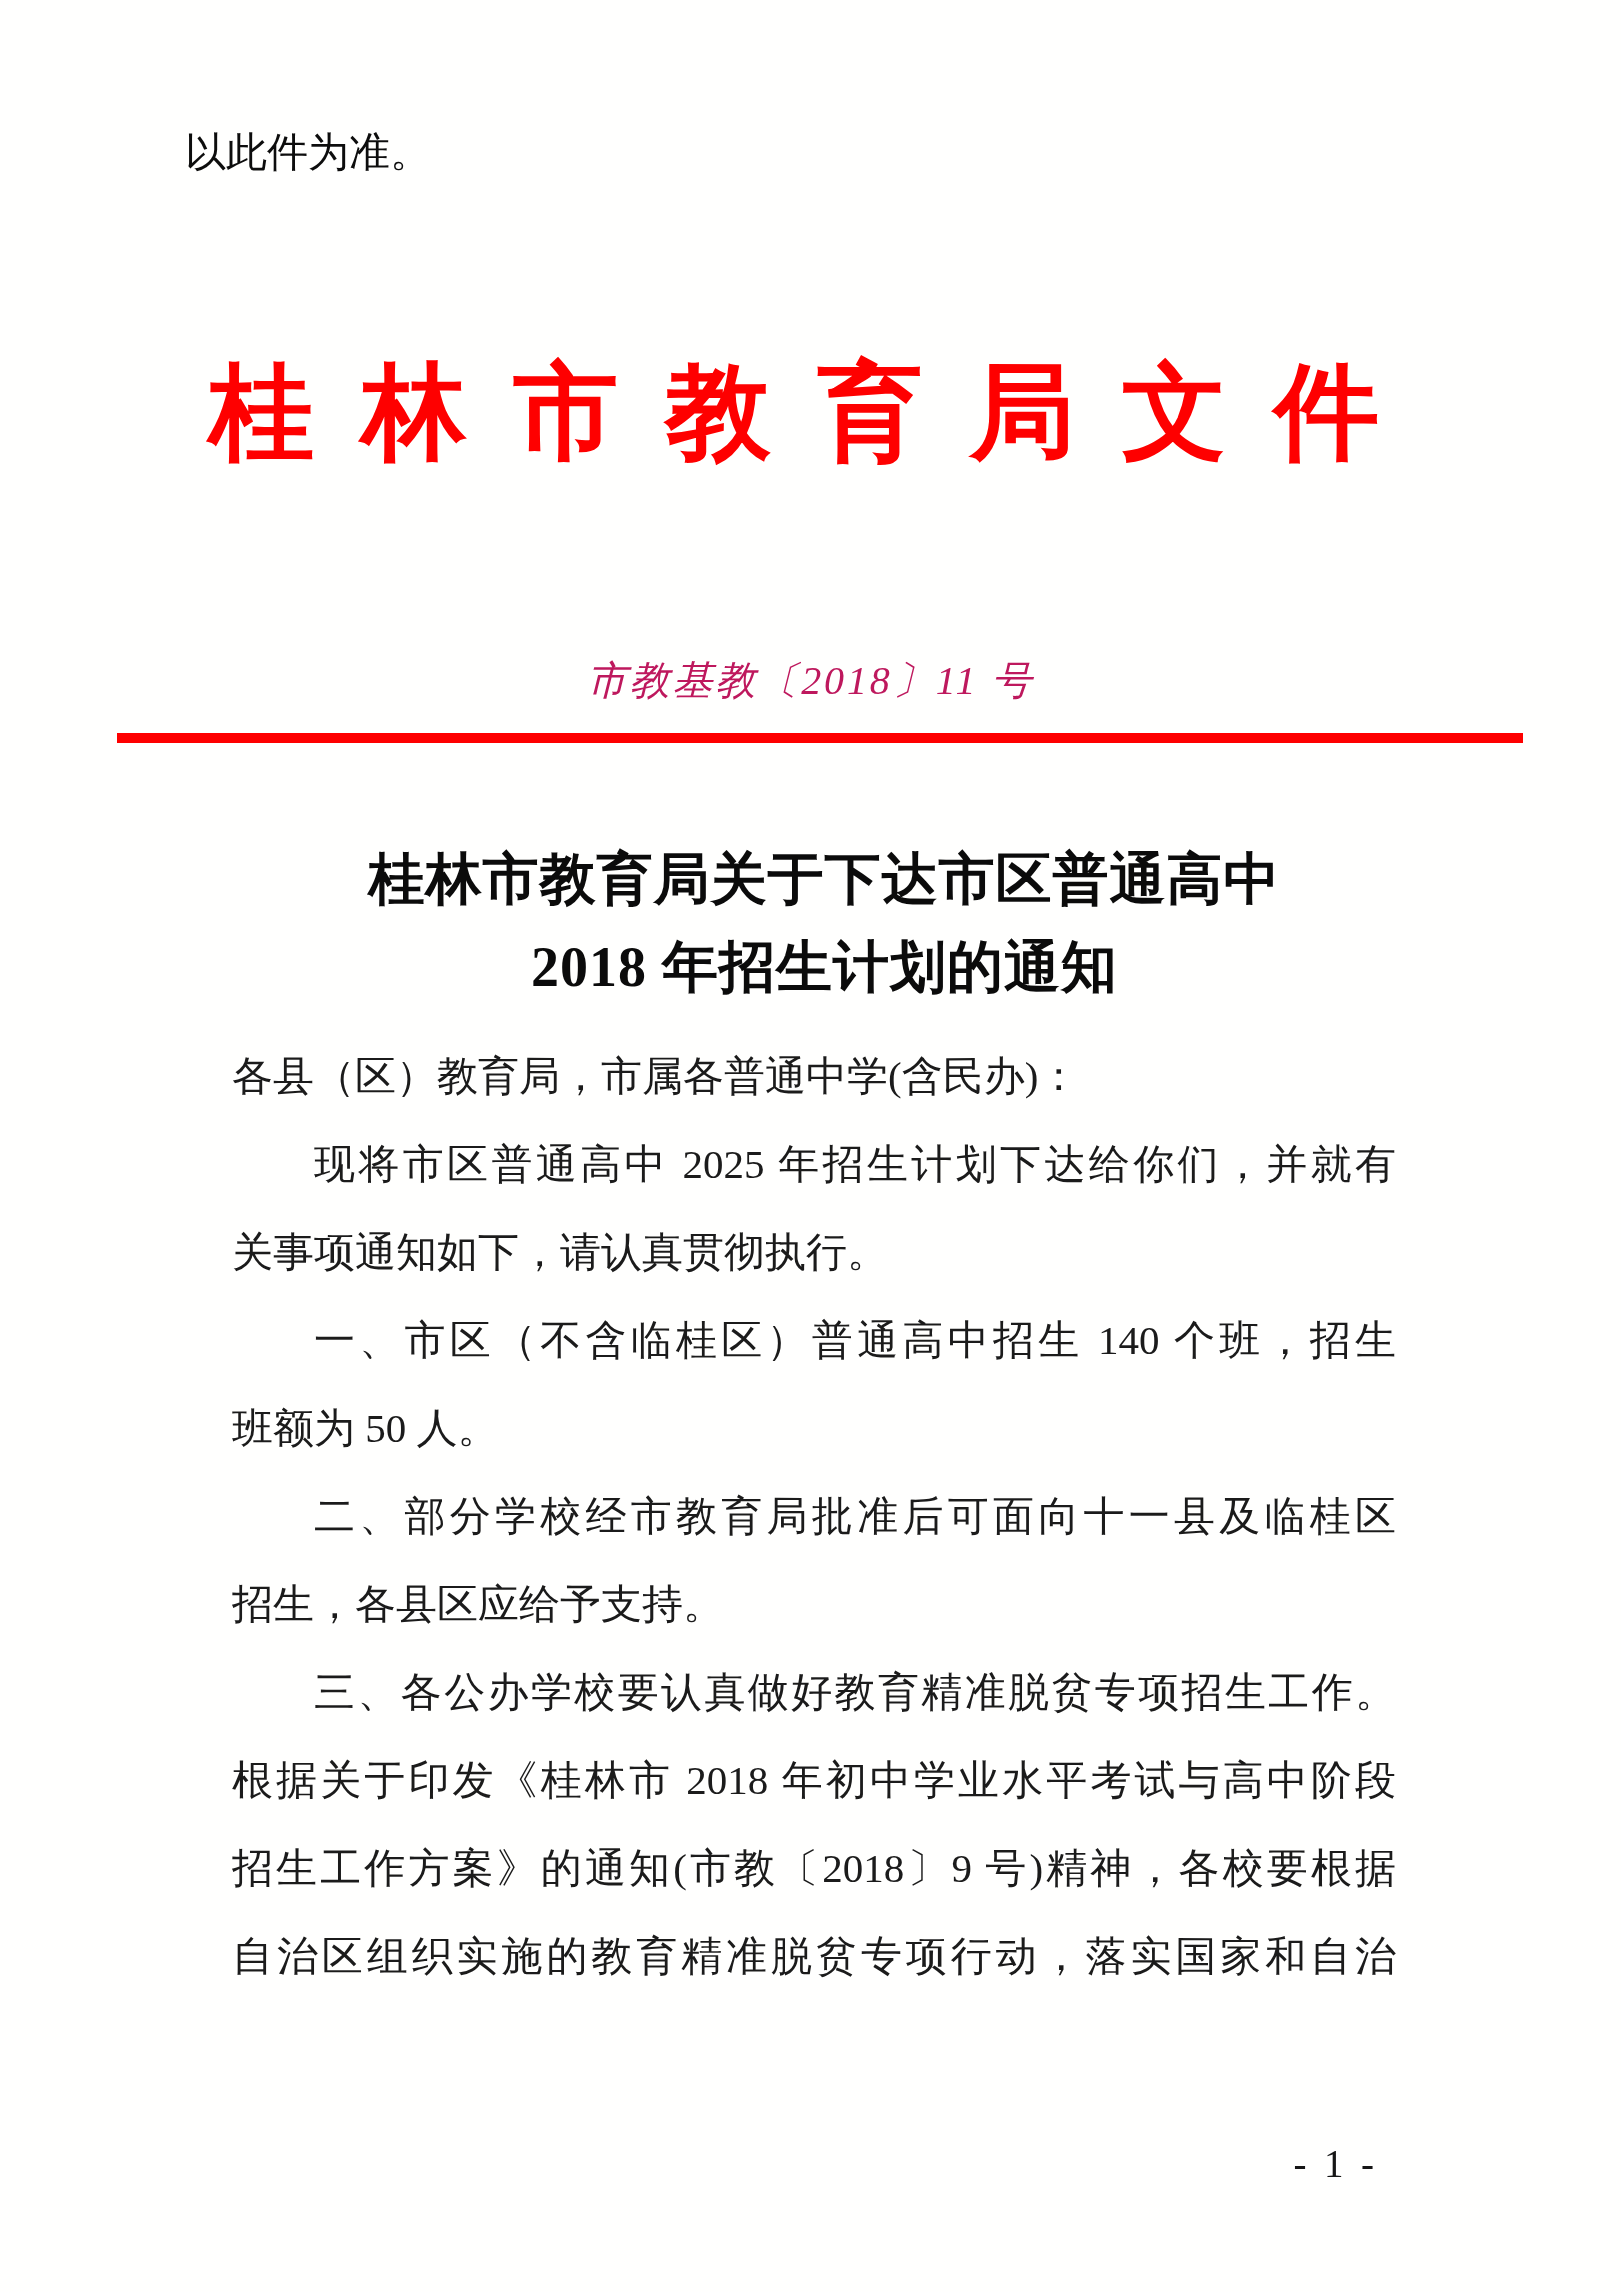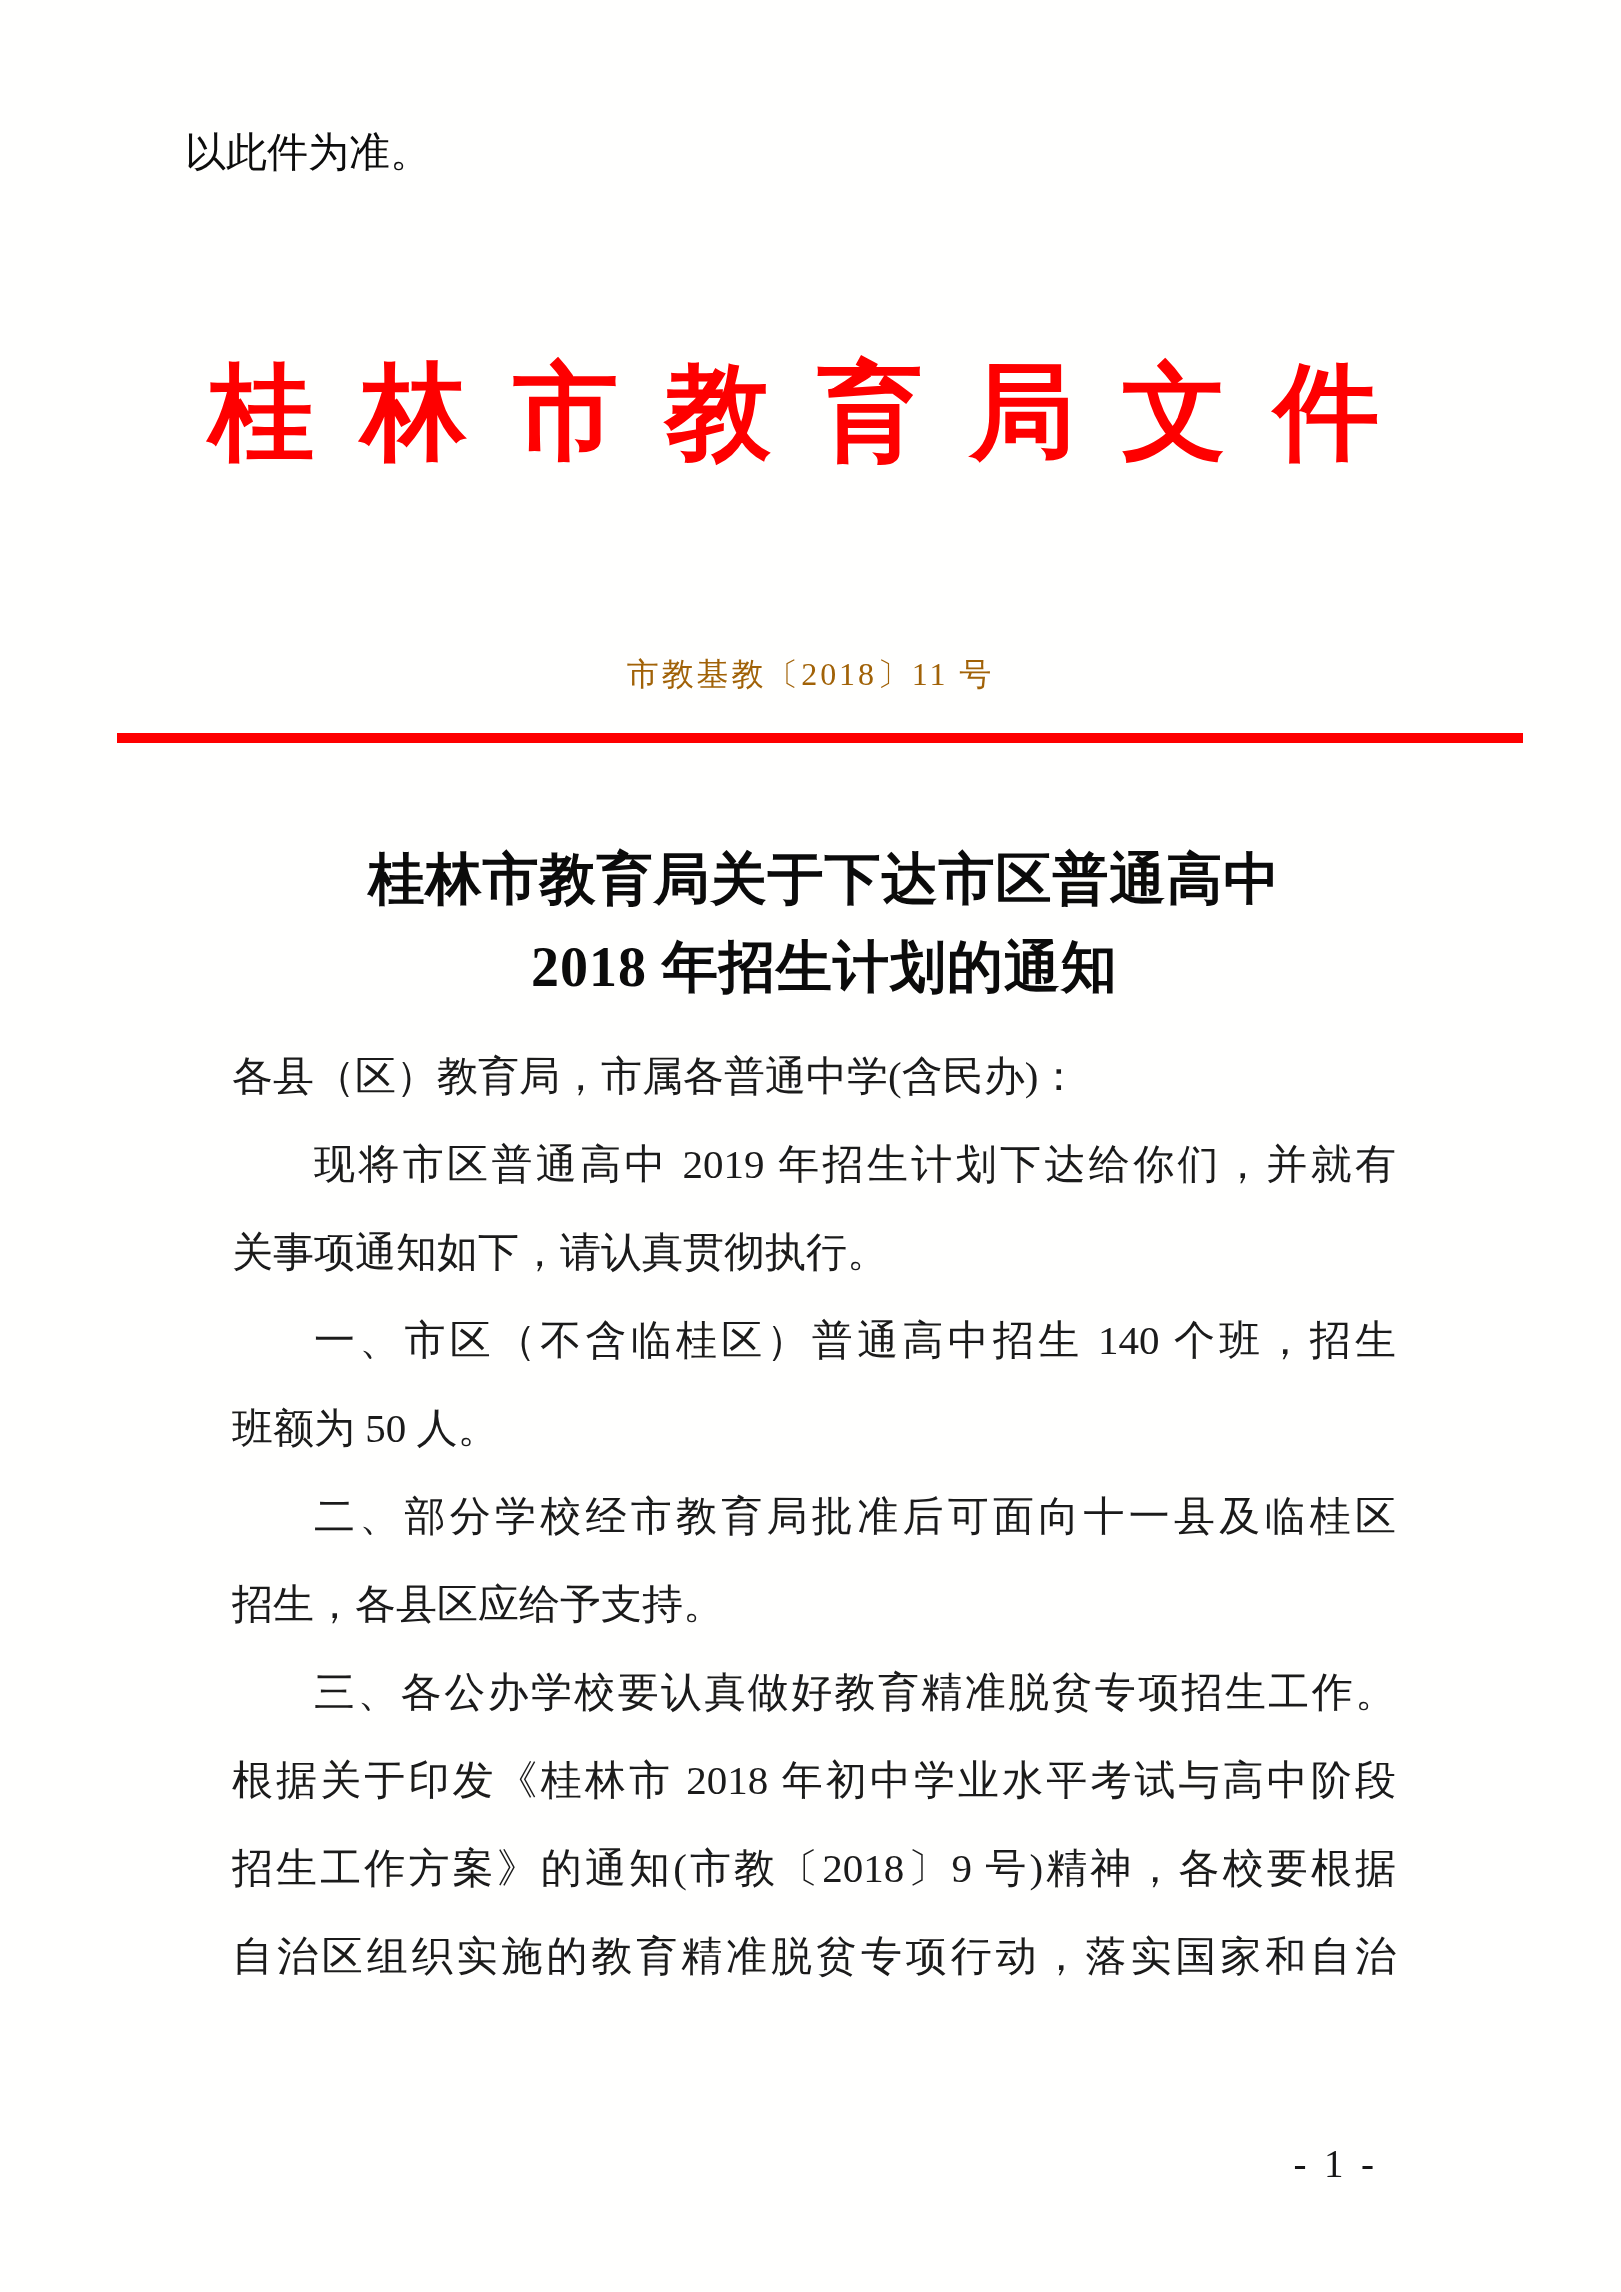--- a/index.html
+++ b/index.html
@@ -41,23 +41,24 @@
     line-height: 1.15;
     font-family: "Liberation Serif", "DejaVu Serif", serif;
     white-space: nowrap;
   }
   .doc-number {
     position: absolute;
     left: 0;
     top: 653px;
     width: 100%;
     text-align: center;
-    font-size: 32px;
+    font-size: 40px;
     letter-spacing: 2.9px;
-    color: #a16207;
+    color: #be185d;
+    font-style: italic;
   }
   .red-rule {
     position: absolute;
     left: 117px;
     top: 733px;
     width: 1406px;
     height: 9.8px;
     background: var(--accent, #fe0000);
   }
   .doc-title {
@@ -124,21 +125,21 @@
 
   <div class="red-rule"></div>
 
   <div class="doc-title">
     <div>桂林市教育局关于下达市区普通高中</div>
     <div>2018 年招生计划的通知</div>
   </div>
 
   <div class="body">
       <div class="line">各县（区）教育局，市属各普通中学(含民办)：</div>
-      <div class="line indent fill">现将市区普通高中 2019 年招生计划下达给你们，并就有</div>
+      <div class="line indent fill">现将市区普通高中 2025 年招生计划下达给你们，并就有</div>
       <div class="line">关事项通知如下，请认真贯彻执行。</div>
       <div class="line indent fill">一、市区（不含临桂区）普通高中招生 140 个班，招生</div>
       <div class="line">班额为 50 人。</div>
       <div class="line indent fill">二、部分学校经市教育局批准后可面向十一县及临桂区</div>
       <div class="line">招生，各县区应给予支持。</div>
       <div class="line indent fill">三、各公办学校要认真做好教育精准脱贫专项招生工作。</div>
       <div class="line fill">根据关于印发《桂林市 2018 年初中学业水平考试与高中阶段</div>
       <div class="line fill">招生工作方案》的通知(市教〔2018〕9 号)精神，各校要根据</div>
       <div class="line fill">自治区组织实施的教育精准脱贫专项行动，落实国家和自治</div>
     </div>

